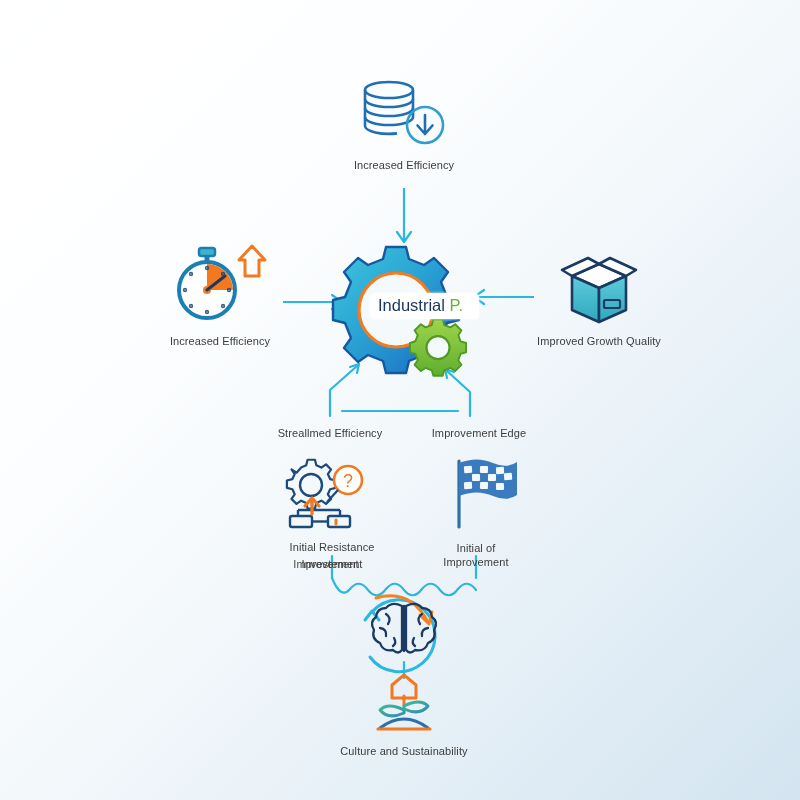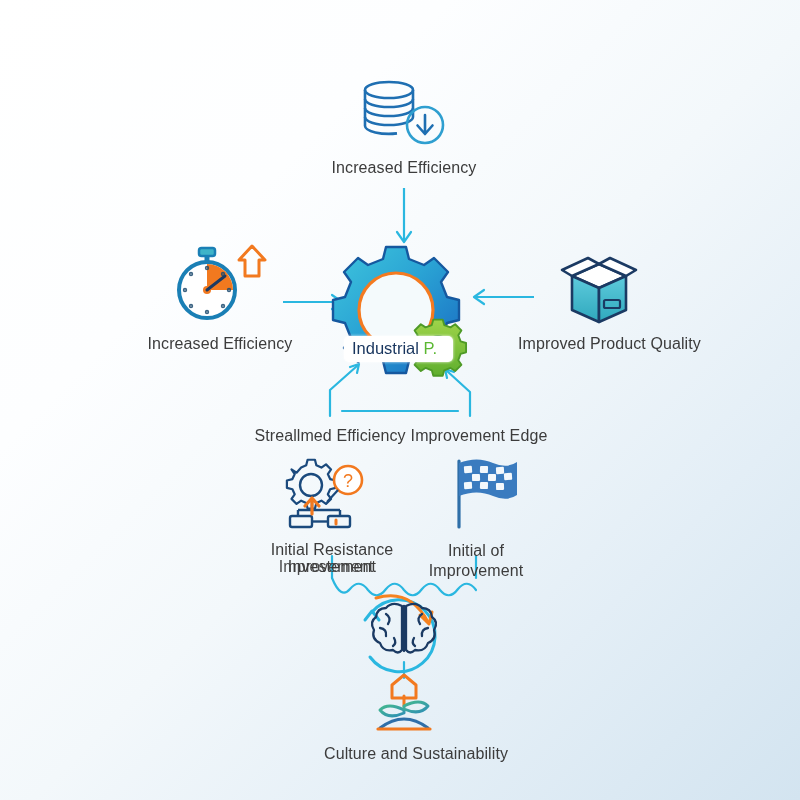--- a/index.html
+++ b/index.html
@@ -27,21 +27,21 @@
     top: 0;
     width: 800px;
     height: 800px;
   }
   .node {
     position: absolute;
     text-align: center;
   }
   .node-label {
     font-family: "Liberation Sans", sans-serif;
-    font-size: 16px;
+    font-size: 11px;
     color: #3c3c3c;
     line-height: 1.28;
     white-space: nowrap;
     letter-spacing: 0.1px;
   }
   .icon-wrap {
     display: block;
     margin: 0 auto 6px auto;
   }
   
@@ -71,31 +71,30 @@
     left: -6px;
     top: 17px;
     width: 170px;
     text-align: center;
     color: #3c3c3c;
     opacity: 0.92;
   }
   
   .brand-chip {
     position: absolute;
-    left: 344px;
+    left: 370px;
     top: 293px;
     background: #ffffff;
     border-radius: 5px;
     padding: 3px 16px 4px 8px;
     box-shadow: 0 0 3px rgba(255,255,255,0.95);
     font-size: 16.5px;
     font-family: "Liberation Sans", sans-serif;
     white-space: nowrap;
     z-index: 40;
-    margin-top: 43px;
   }
   .brand-main { color: #18355e; font-weight: 400; }
   .brand-suffix { color: #5bb832; font-weight: 400; }
 </style>
 </head>
 <body>
 
 <div id="canvas">
 
   <svg class="layer-svg" viewBox="0 0 800 800">
@@ -224,21 +223,21 @@
         <g stroke="#1b3a63" stroke-width="2.6" stroke-linejoin="round">
           <path d="M28 28 L55 40 L82 28 L55 16 Z" fill="#ffffff"></path>
           <path d="M28 28 L28 62 L55 74 L55 40 Z" fill="url(#boxGrad)"></path>
           <path d="M82 28 L82 62 L55 74 L55 40 Z" fill="url(#boxGrad)"></path>
           <path d="M18 22 L28 28 L55 16 L44 10 Z" fill="#ffffff"></path>
           <path d="M92 22 L82 28 L55 16 L66 10 Z" fill="#ffffff"></path>
           <rect x="60" y="52" width="16" height="8" rx="1.5" fill="none" stroke="#1b3a63" stroke-width="2.2"></rect>
         </g>
       </svg>
     </span>
-    <div class="node-label">Improved Product Quality</div>
+    <div class="node-label">Improved Growth Quality</div>
   </div>
 
   <div class="node" style="left:330px; top:243px; width:150px;">
     <span class="icon-wrap">
       <svg width="150" height="135" viewBox="0 0 150 135">
         <g transform="translate(66,60)">
           <path d="M -10 -56 L 10 -56 L 13 -44 L 28 -38 L 38 -45 L 52 -31 L 45 -21 L 51 -6 L 63 -3 L 63 17 L 51 20 L 45 35 L 52 45 L 38 59 L 28 52 L 13 58 L 10 70 L -10 70 L -13 58 L -28 52 L -38 59 L -52 45 L -45 35 L -51 20 L -63 17 L -63 -3 L -51 -6 L -45 -21 L -52 -31 L -38 -45 L -28 -38 L -13 -44 Z" fill="url(#gearGrad)" stroke="#15589f" stroke-width="2.4" stroke-linejoin="round"></path>
           <circle cx="0" cy="7" r="37" fill="#f4fafc"></circle>
           <circle cx="0" cy="7" r="37" fill="none" stroke="#f47a20" stroke-width="3.2"></circle>
         </g>

